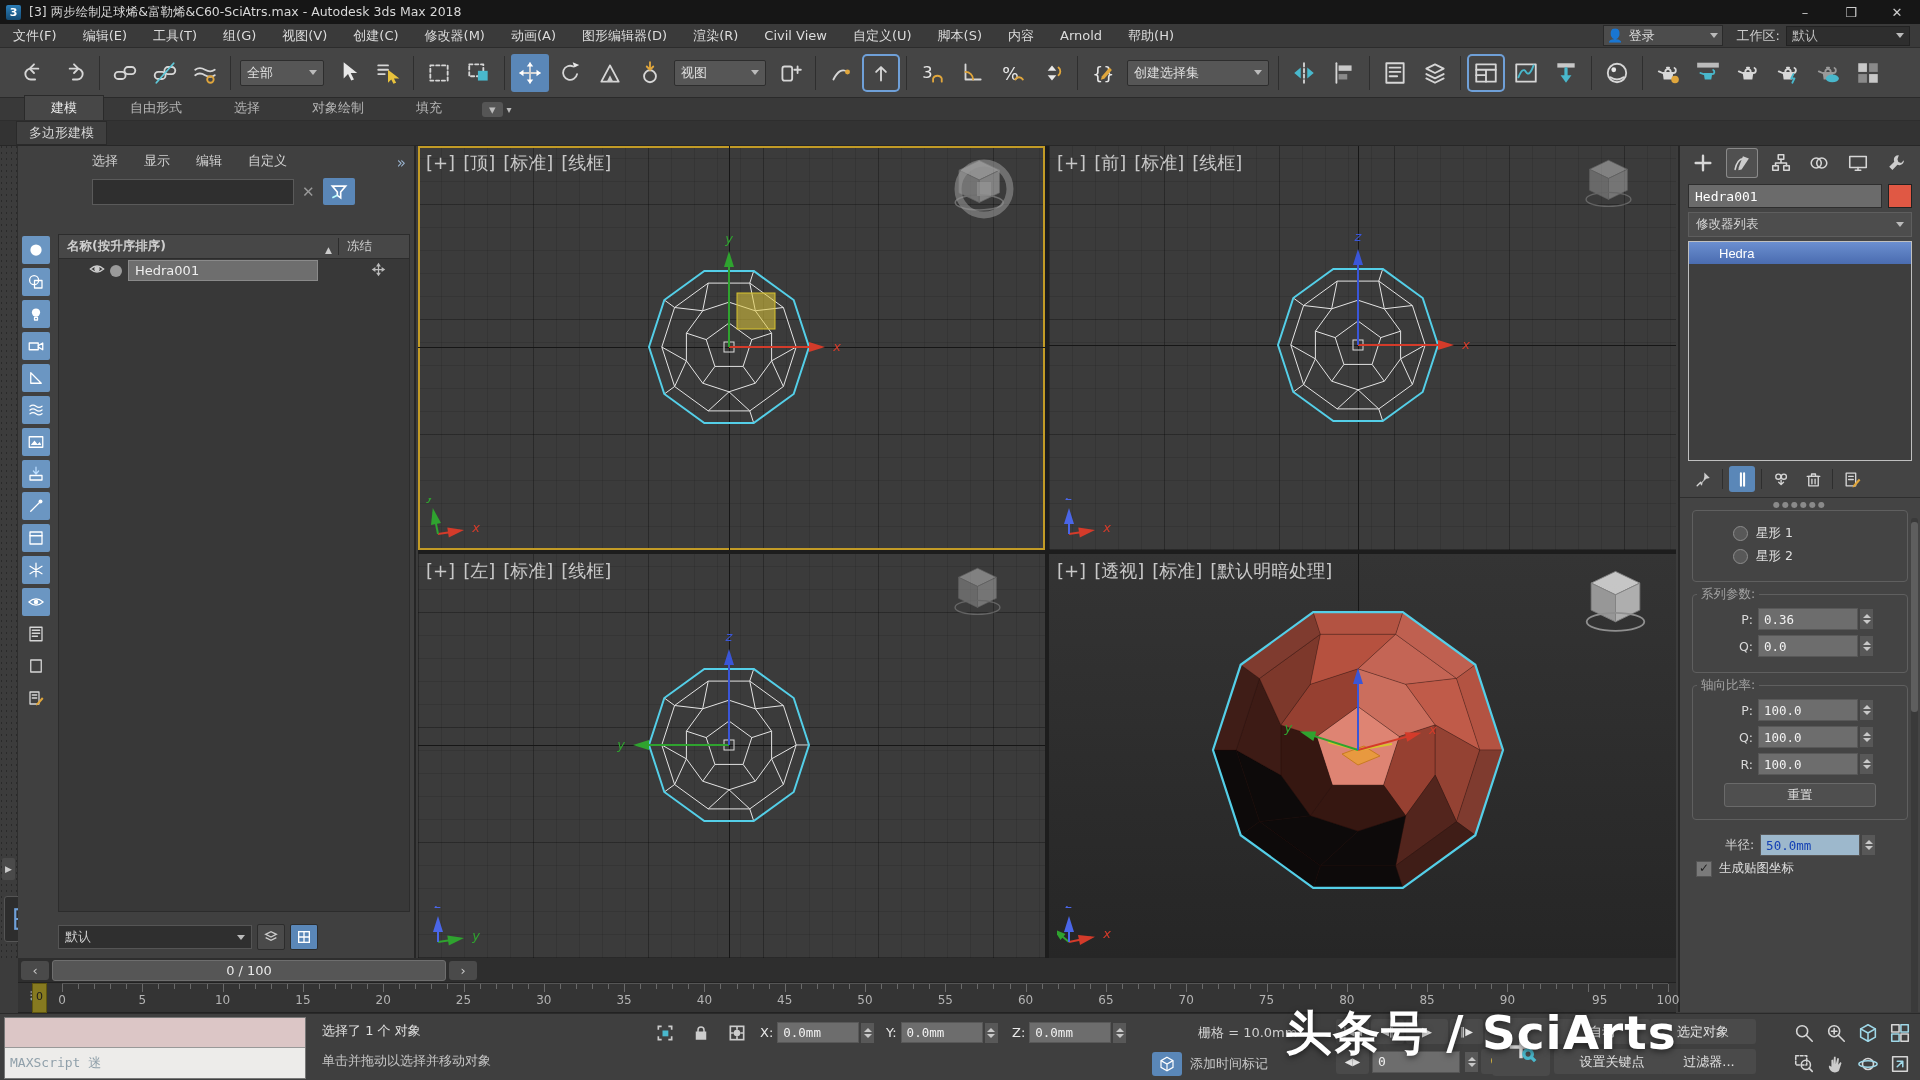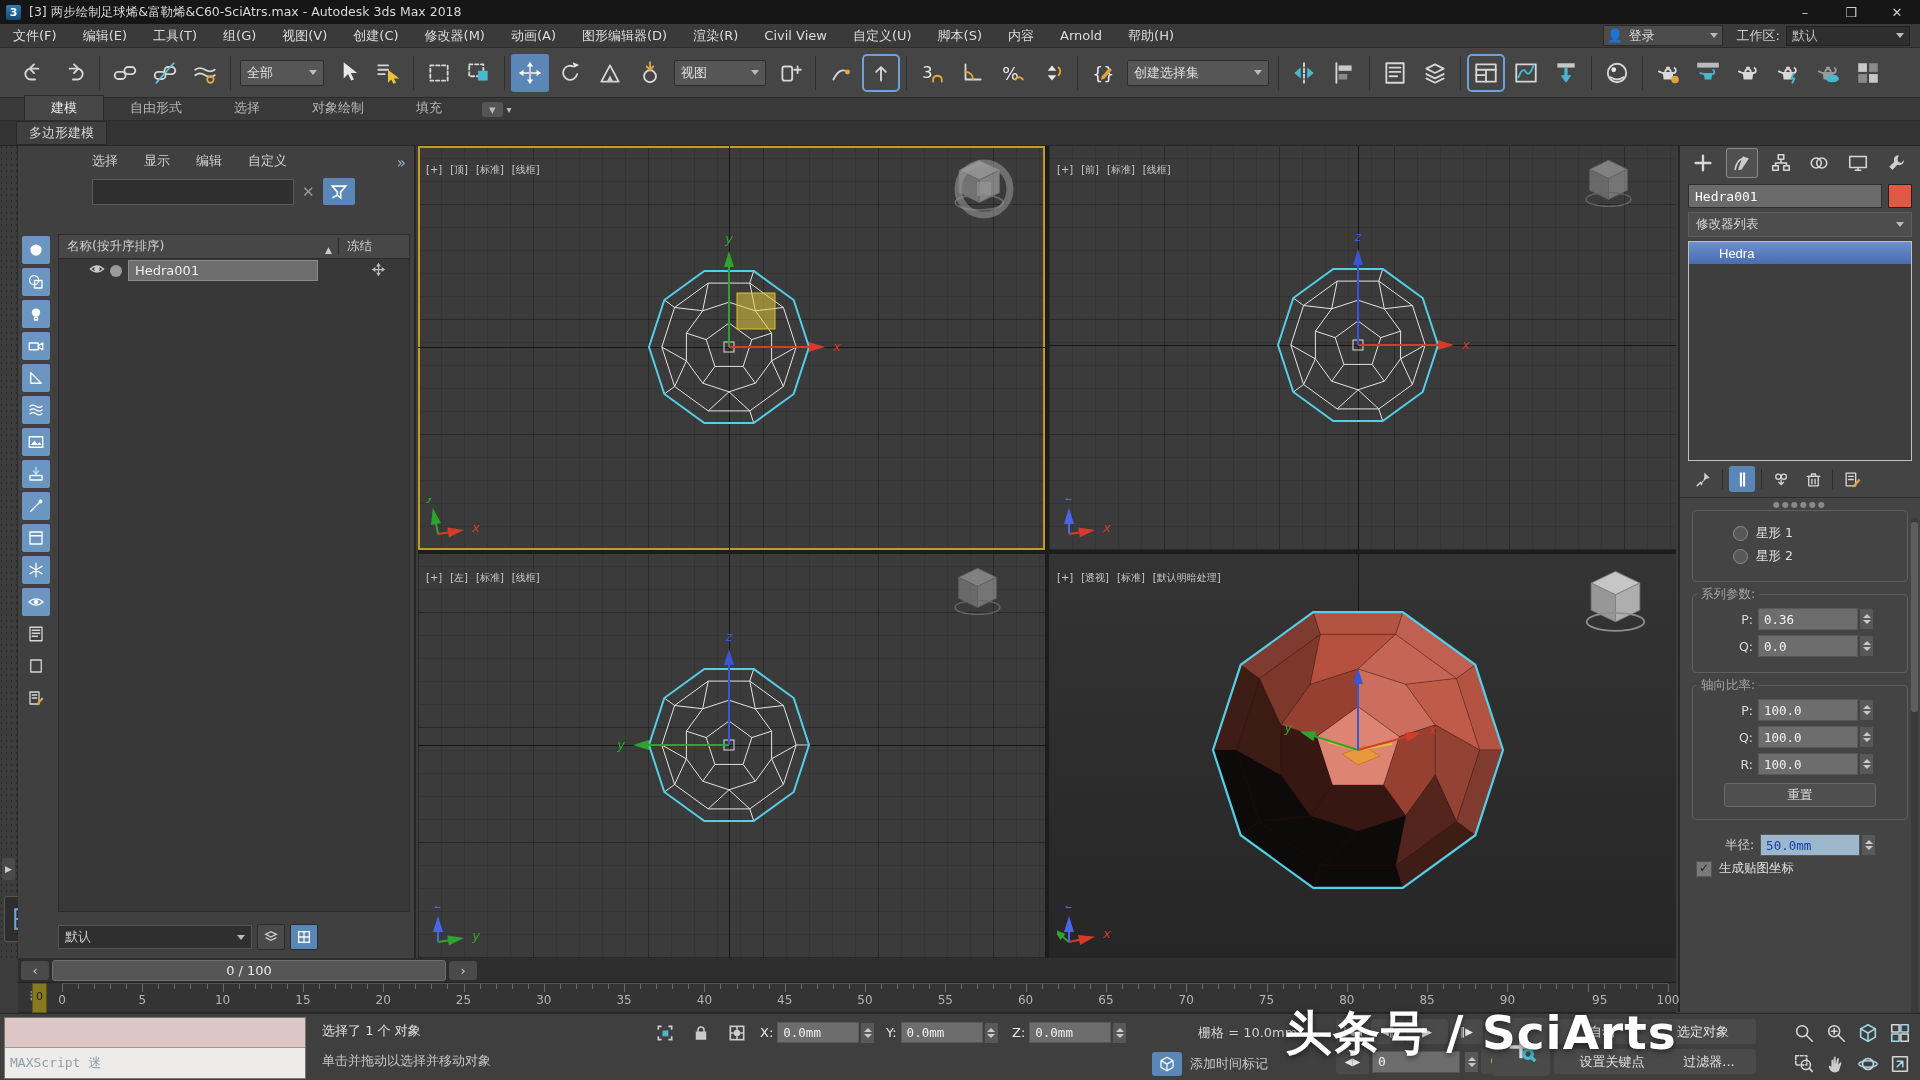--- a/index.html
+++ b/index.html
@@ -48,38 +48,38 @@
   #exp-more{position:absolute;right:8px;top:8px;color:#9ab4d0;font-size:15px;}
   #exp-search-row{display:flex;align-items:center;margin:2px 0 6px 74px;}
   #exp-search{width:196px;height:22px;background:#2f2f2f;border:1px solid #5a5a5a;}
   #exp-clear{color:#999;font-size:15px;margin:0 8px;}
   #exp-filter{width:32px;height:27px;background:#5a87b8;border-radius:2px;display:flex;align-items:center;justify-content:center;}
   #exp-icon-col{position:absolute;left:4px;top:88px;width:32px;display:flex;flex-direction:column;}
   .exp-ico{width:28px;height:28px;margin:2px 0;border-radius:2px;display:flex;align-items:center;justify-content:center;background:#6b96c2;}
   .exp-ico.plain{background:transparent;}
   #exp-list{position:absolute;left:40px;top:88px;right:4px;bottom:46px;background:#383838;border:1px solid #2c2c2c;}
   #exp-header{display:flex;height:23px;background:#474747;border-bottom:1px solid #2c2c2c;color:#cfcfcf;align-items:center;font-size:12.5px;}
-  #exp-col-name{flex:1;padding-left:8px;display:flex;align-items:flex-end;}
+  #exp-col-name{flex:1;padding-left:8px;display:flex;align-items:flex-end;font-weight:bold;}
   #exp-sort{margin-left:auto;margin-right:6px;font-size:9px;color:#ccc;}
   #exp-col-frozen{width:62px;border-left:1px solid #2c2c2c;padding-left:8px;}
   .exp-row{display:flex;height:23px;align-items:center;color:#eee;}
   .exp-row .cellname{width:190px;height:21px;background:#6e6e6e;display:flex;align-items:center;padding-left:6px;border:1px solid #8a8a8a;box-sizing:border-box;}
   #exp-footer{position:absolute;left:40px;bottom:8px;display:flex;align-items:center;}
   #exp-preset{width:180px;height:22px;background:#2f2f2f;border:1px solid #555;display:flex;align-items:center;padding:0 6px;color:#ccc;}
   .exp-fbtn{width:26px;height:24px;margin-left:5px;background:#4a4a4a;border:1px solid #2c2c2c;border-radius:2px;display:flex;align-items:center;justify-content:center;}
   
   #vpgrid{left:418px;top:146px;width:1258px;height:812px;background:#1d1d1d;}
   .vp{position:absolute;background:#3b3b3b;overflow:hidden;
       background-image:
         repeating-linear-gradient(0deg,rgba(0,0,0,.22) 0 1px,transparent 1px 115px),
         repeating-linear-gradient(90deg,rgba(0,0,0,.22) 0 1px,transparent 1px 115px),
         repeating-linear-gradient(0deg,rgba(0,0,0,.10) 0 1px,transparent 1px 23px),
         repeating-linear-gradient(90deg,rgba(0,0,0,.10) 0 1px,transparent 1px 23px);}
   .vp.persp{background:linear-gradient(#343434,#262626);background-image:linear-gradient(#343434,#262626);}
-  .vp-label{position:absolute;left:8px;top:17px;color:#c8c8c8;font-size:10px;z-index:5;}
+  .vp-label{position:absolute;left:8px;top:5px;color:#c8c8c8;font-size:18px;z-index:5;}
   .vp-label span{margin-right:8px;}
   .axline{position:absolute;background:#161616;}
   .vp-tripod{position:absolute;left:8px;bottom:6px;z-index:4;}
   .viewcube{position:absolute;z-index:4;opacity:.75;}
   
   #cmdpanel{left:1678px;top:146px;width:242px;height:866px;background:#444;border-left:2px solid #262626;box-sizing:border-box;font-size:12.5px;}
   #cp-tabs{display:flex;height:34px;align-items:center;justify-content:space-around;padding:0 4px;}
   .cp-tab{width:32px;height:30px;display:flex;align-items:center;justify-content:center;border-radius:3px;}
   .cp-tab.active{background:#505050;box-shadow:0 0 0 1px #8a8a8a inset;}
   #cp-name-row{display:flex;align-items:center;margin:4px 8px;}

